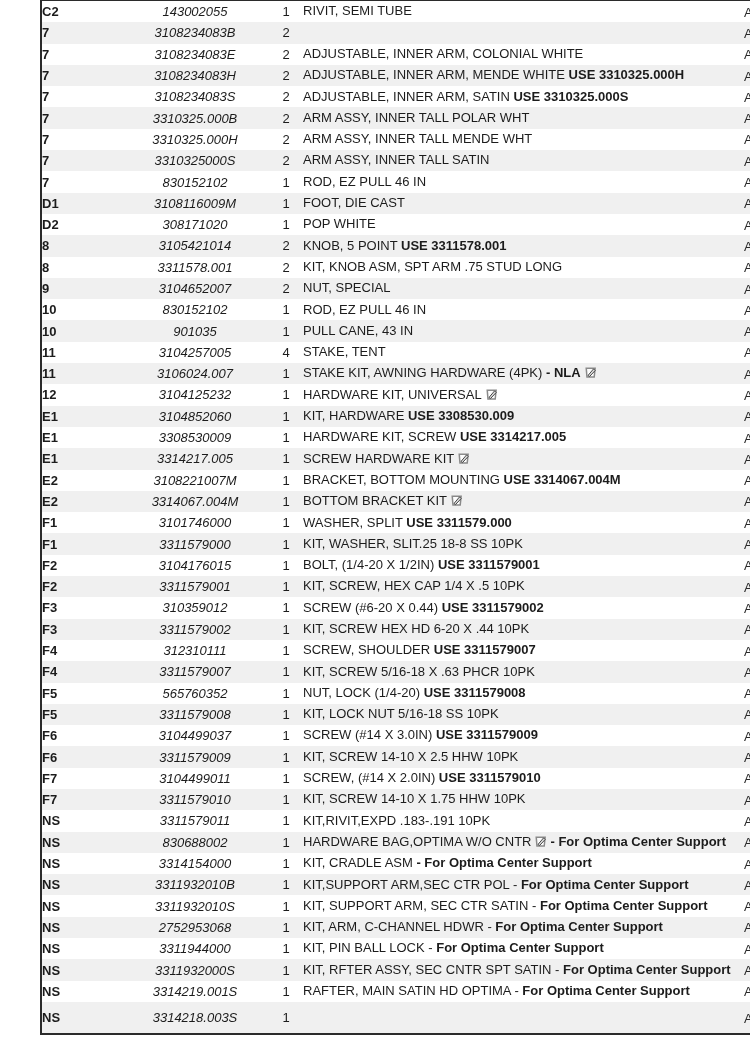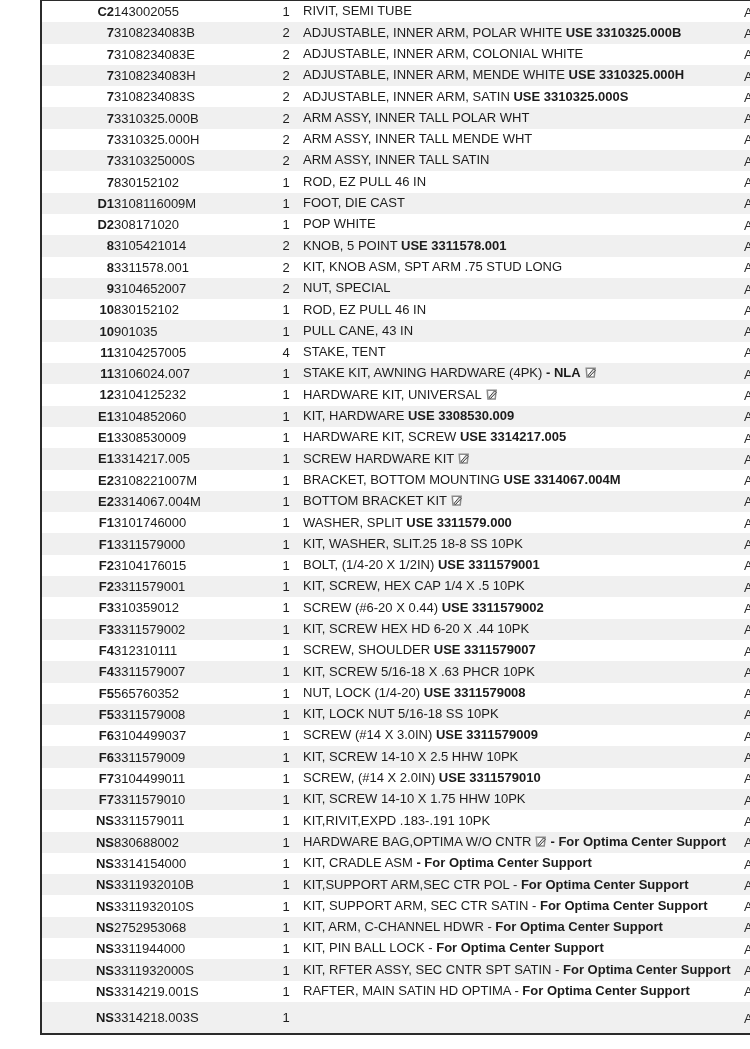--- a/index.html
+++ b/index.html
@@ -26,22 +26,22 @@
     display: flex;
     align-items: center;
     height: 21.3px;
     font-size: 13px;
     color: #1c1c1c;
     background: #ffffff;
   }
   .row:nth-child(even) { background: #f0f0f0; }
   .row:last-child { height: 31.5px; }
   .cell { flex: none; }
-  .c-item  { width: 72px;  text-align: right; font-weight: bold; }
-  .c-part  { width: 162px; text-align: left; }
+  .c-item  { width: 72px;  text-align: left; font-weight: bold; }
+  .c-part  { width: 162px; text-align: center; font-style: italic; }
   .c-qty   { width: 20px;  text-align: center; }
   .c-desc  {
     width: 444px;
     padding-left: 7px;
     white-space: pre-wrap;
     line-height: 14.5px;
     overflow: hidden;
   }
   .c-desc b { font-weight: bold; }
   .trunc {
@@ -71,21 +71,20 @@
     <div class="cell c-item">C2</div>
     <div class="cell c-part">143002055</div>
     <div class="cell c-qty">1</div>
     <div class="cell c-desc"><span>RIVIT, SEMI TUBE</span></div>
     <span class="trunc">A</span>
   </div>
         <div class="row">
     <div class="cell c-item">7</div>
     <div class="cell c-part">3108234083B</div>
     <div class="cell c-qty">2</div>
-    <div class="cell c-desc"><span>ADJUSTABLE, INNER ARM, POLAR WHITE </span><b>USE 3310325.000B</b></div>
     <span class="trunc">A</span>
   </div>
         <div class="row">
     <div class="cell c-item">7</div>
     <div class="cell c-part">3108234083E</div>
     <div class="cell c-qty">2</div>
     <div class="cell c-desc"><span>ADJUSTABLE, INNER ARM, COLONIAL WHITE</span></div>
     <span class="trunc">A</span>
   </div>
         <div class="row">

